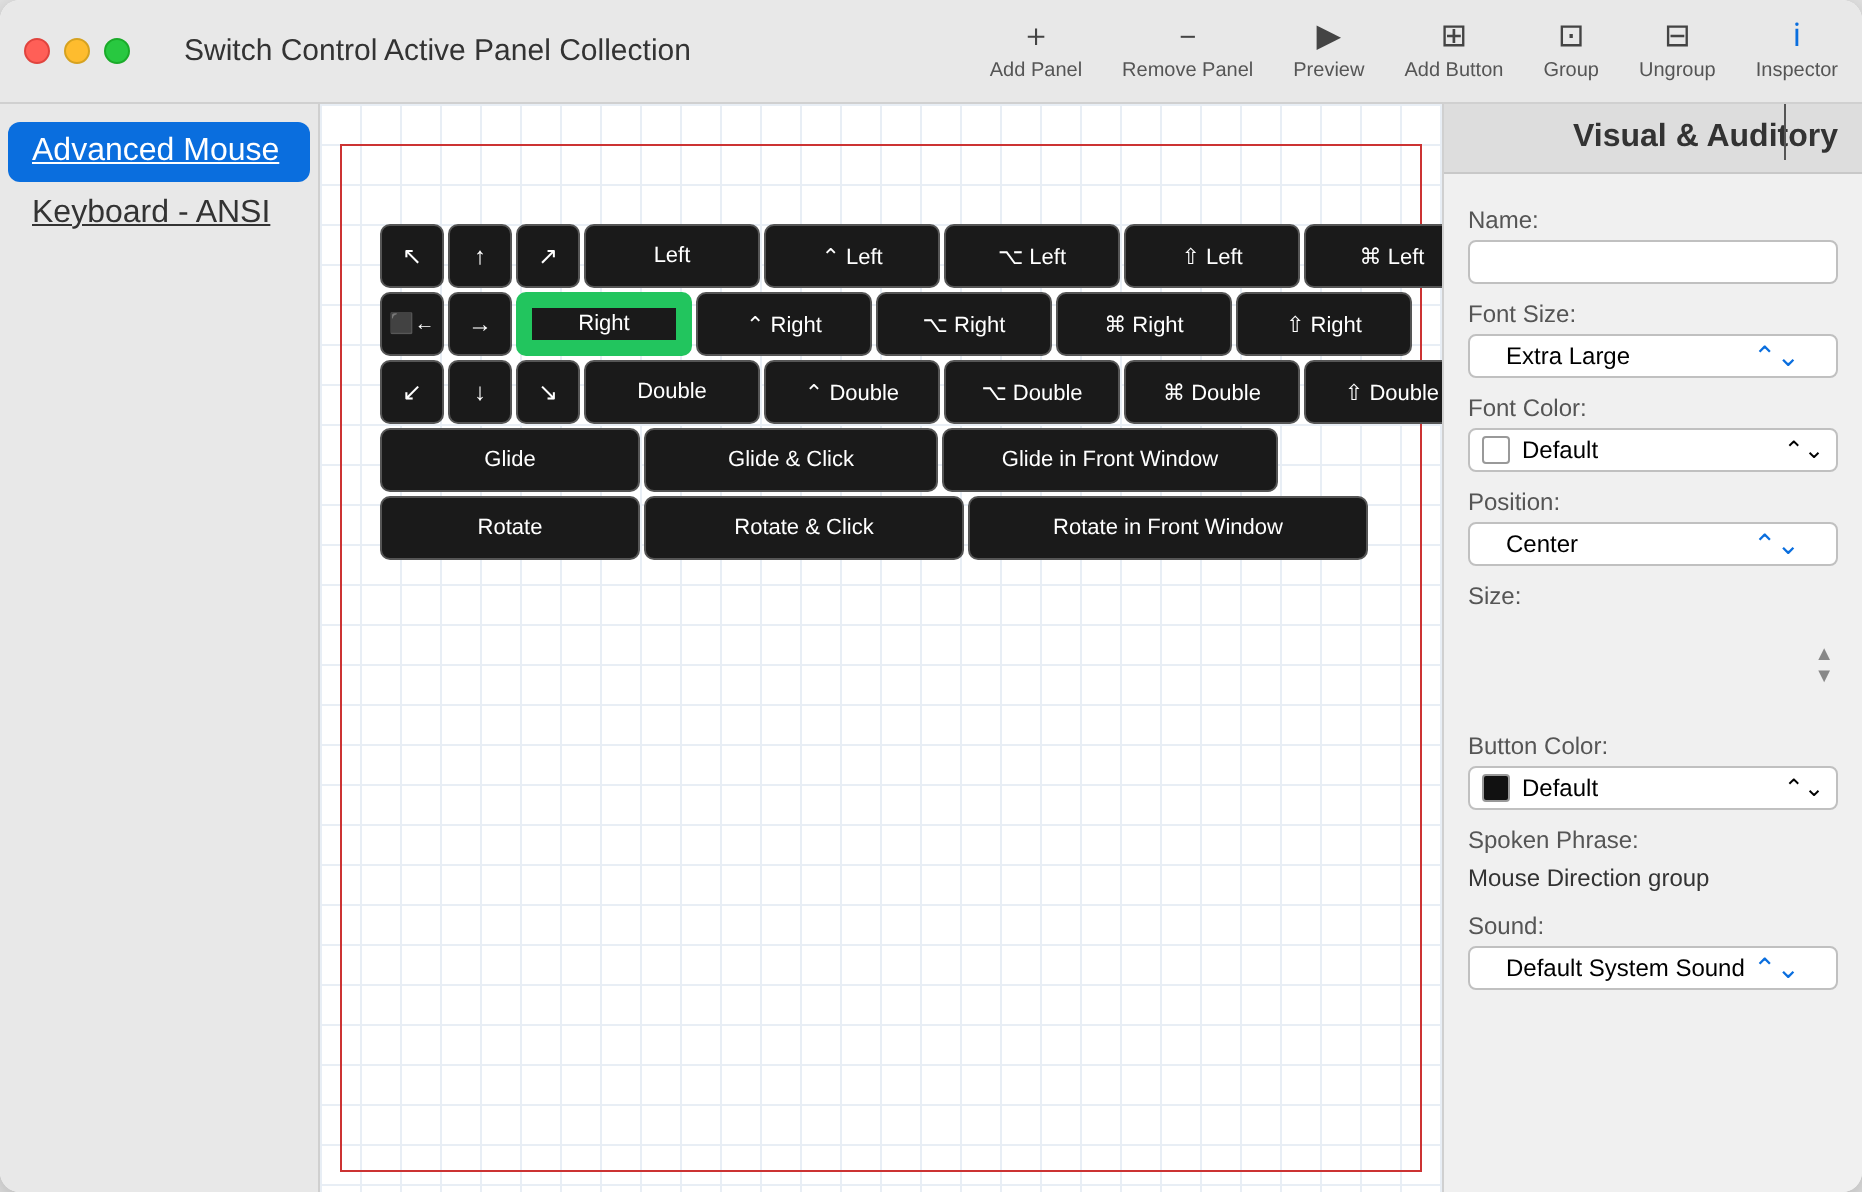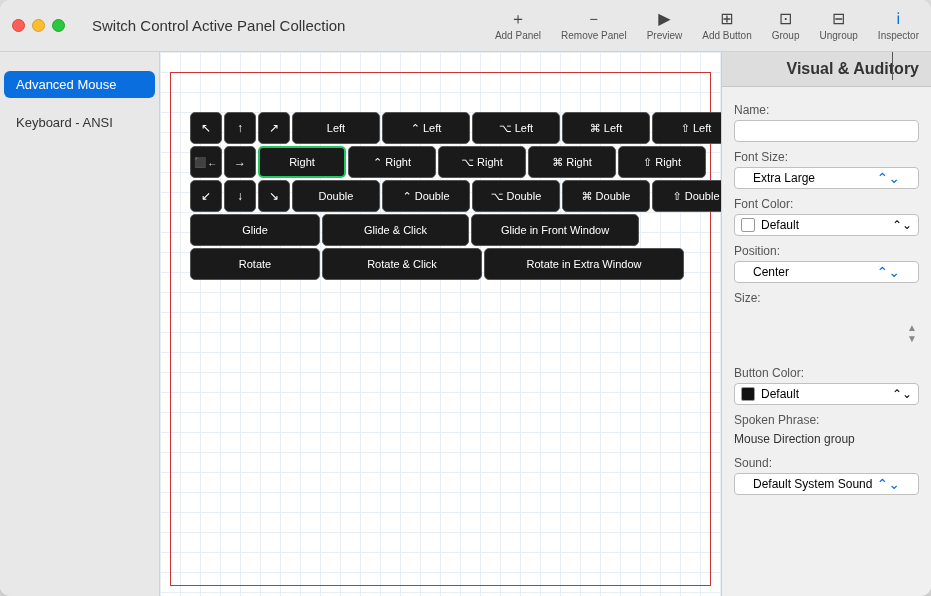--- a/index.html
+++ b/index.html
@@ -102,25 +102,26 @@
     
     .sidebar {
       width: 160px;
       background: #e8e8e8;
       border-right: 1px solid #d0d0d0;
       flex-shrink: 0;
       padding-top: 8px;
     }
     .sidebar-item {
       padding: 6px 12px;
-      font-size: 13px;
+      font-size: 16px;
       color: #333;
       cursor: pointer;
       border-radius: 6px;
-      margin: 11px 4px;
+      margin: 1px 4px;
+      text-decoration: underline;
     }
     .sidebar-item.active {
       background: #0a6ede;
       color: white;
     }
 
     
     .canvas-area {
       flex: 1;
       background: white;
@@ -174,21 +175,21 @@
       width: 32px;
       font-size: 12px;
     }
     .key-btn.nav-key {
       width: 88px;
     }
     .key-btn.wide-key {
       width: 130px;
     }
     .key-btn.selected {
-      border: 2px solid #22c55e;
+      border: 8px solid #22c55e;
     }
 
     
     .inspector-panel {
       width: 210px;
       background: #f0f0f0;
       border-left: 1px solid #d0d0d0;
       flex-shrink: 0;
       overflow-y: auto;
       display: flex;
@@ -375,22 +376,22 @@
 
       <div class="keyboard-area">
 
         <div class="key-row">
           <div class="key-btn arrow-key">↖</div>
           <div class="key-btn arrow-key">↑</div>
           <div class="key-btn arrow-key">↗</div>
           <div class="key-btn nav-key">Left</div>
           <div class="key-btn nav-key">⌃ Left</div>
           <div class="key-btn nav-key">⌥ Left</div>
+          <div class="key-btn nav-key">⇧ Left</div>
           <div class="key-btn nav-key">⌘ Left</div>
-          <div class="key-btn nav-key">⇧ Left</div>
         </div>
 
         <div class="key-row">
           <div class="key-btn arrow-key" style="font-size:10px;">⬛←</div>
           <div class="key-btn arrow-key" style="display:flex; align-items:center; justify-content:center; gap:0;">→</div>
           <div class="key-btn nav-key selected">Right</div>
           <div class="key-btn nav-key">⌃ Right</div>
           <div class="key-btn nav-key">⌥ Right</div>
           <div class="key-btn nav-key">⌘ Right</div>
           <div class="key-btn nav-key">⇧ Right</div>
@@ -409,21 +410,21 @@
 
         <div class="key-row">
           <div class="key-btn wide-key">Glide</div>
           <div class="key-btn" style="width:147px;">Glide &amp; Click</div>
           <div class="key-btn" style="width:168px;">Glide in Front Window</div>
         </div>
 
         <div class="key-row">
           <div class="key-btn wide-key">Rotate</div>
           <div class="key-btn" style="width:160px;">Rotate &amp; Click</div>
-          <div class="key-btn" style="width:200px;">Rotate in Extra Window</div>
+          <div class="key-btn" style="width:200px;">Rotate in Front Window</div>
         </div>
       </div>
     </div>
 
     <div class="inspector-panel">
       <div class="inspector-header">Visual &amp; Auditory</div>
       <div class="inspector-body">
 
         <div class="field-label">Name:</div>
         <input class="field-input" type="text" value="" style="">

